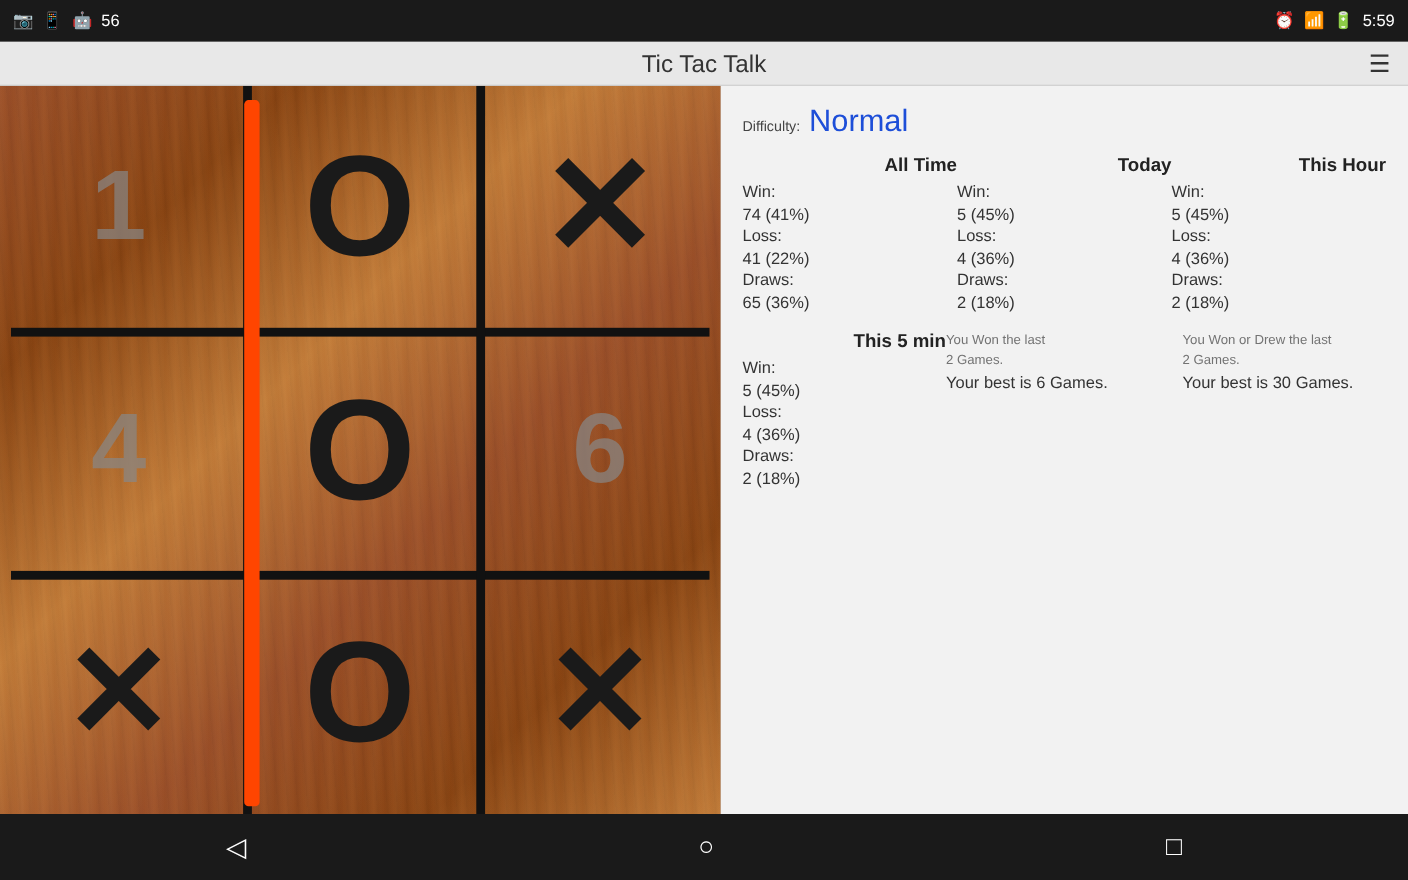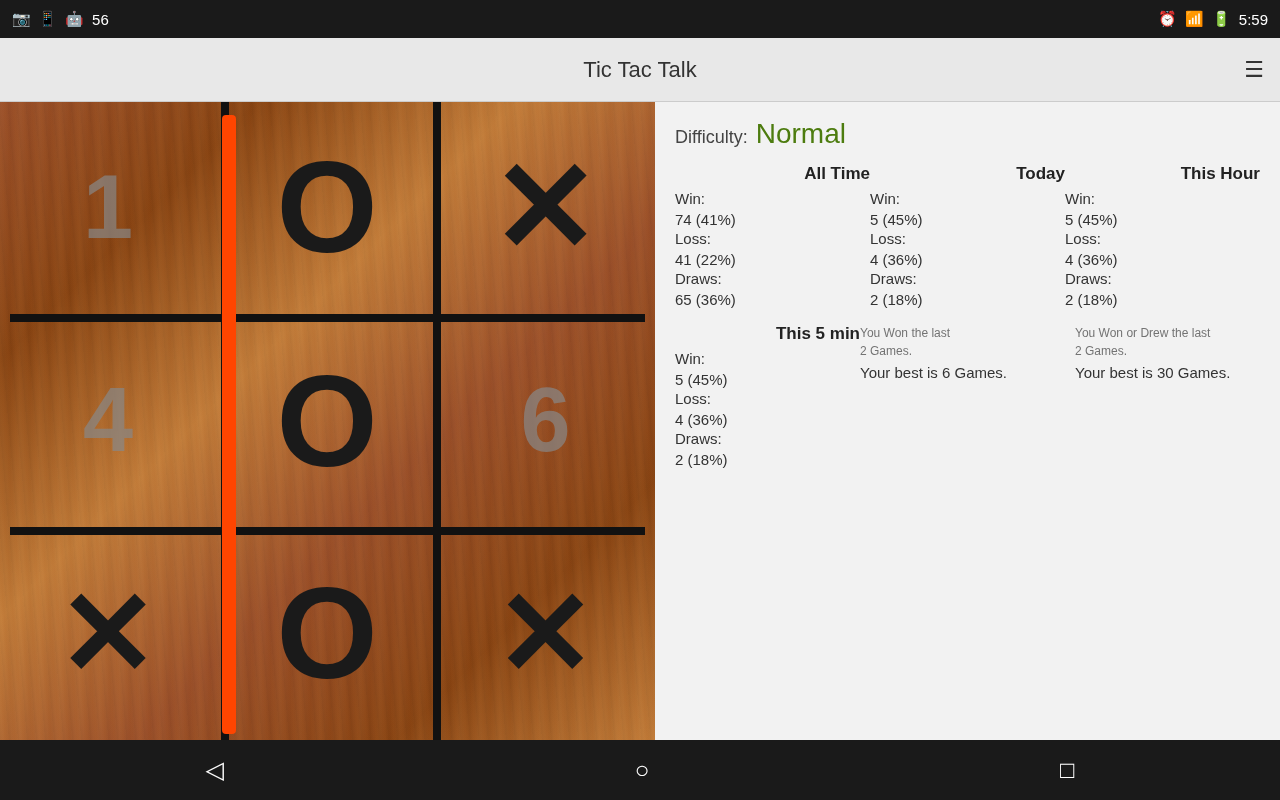--- a/index.html
+++ b/index.html
@@ -32,21 +32,21 @@
     }
     .status-bar-right {
       display: flex;
       align-items: center;
       gap: 8px;
     }
 
     
     .top-bar {
       background: #e8e8e8;
-      height: 64px;
+      height: 40px;
       display: flex;
       align-items: center;
       justify-content: center;
       position: relative;
       flex-shrink: 0;
       border-bottom: 1px solid #ccc;
     }
     .top-bar-title {
       font-size: 22px;
       font-weight: normal;
@@ -197,26 +197,26 @@
       padding: 16px 20px;
       overflow-y: auto;
     }
     .difficulty-row {
       display: flex;
       align-items: baseline;
       gap: 8px;
       margin-bottom: 14px;
     }
     .difficulty-label {
-      font-size: 18px;
+      font-size: 13px;
       color: #444;
     }
     .difficulty-value {
       font-size: 28px;
-      color: #4d7c0f;
+      color: #1d4ed8;
       font-weight: normal;
     }
 
     .stats-columns {
       display: flex;
       gap: 0;
       margin-bottom: 14px;
     }
     .stats-col {
       flex: 1;

